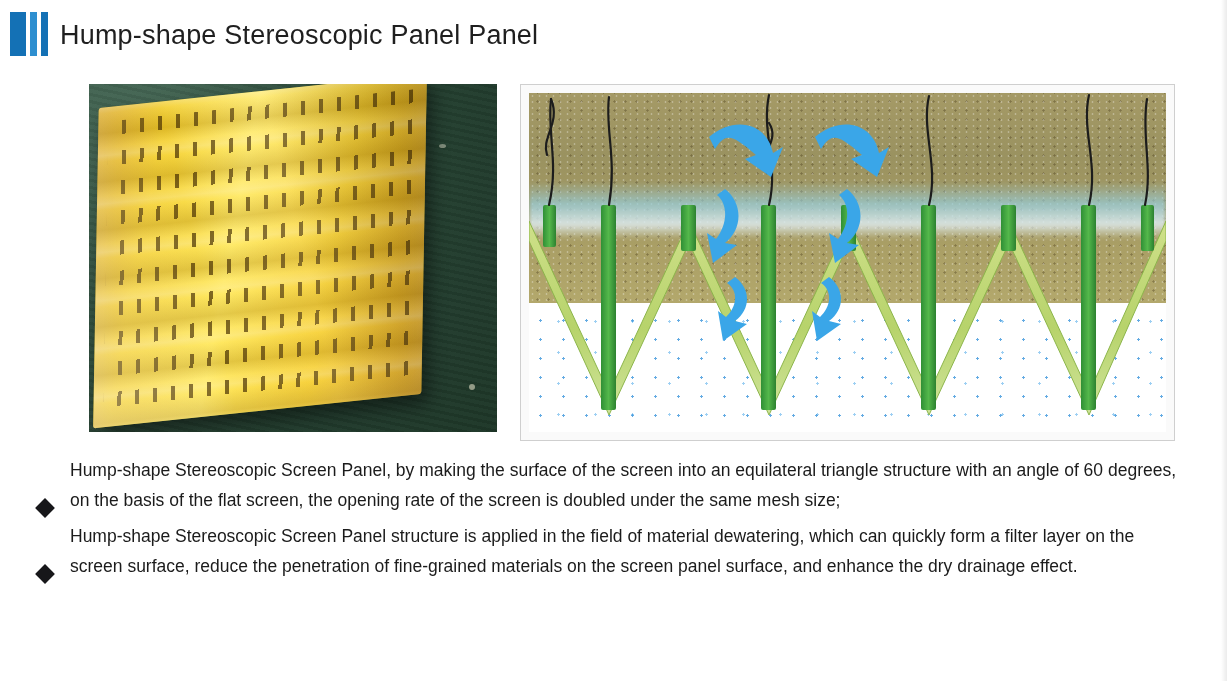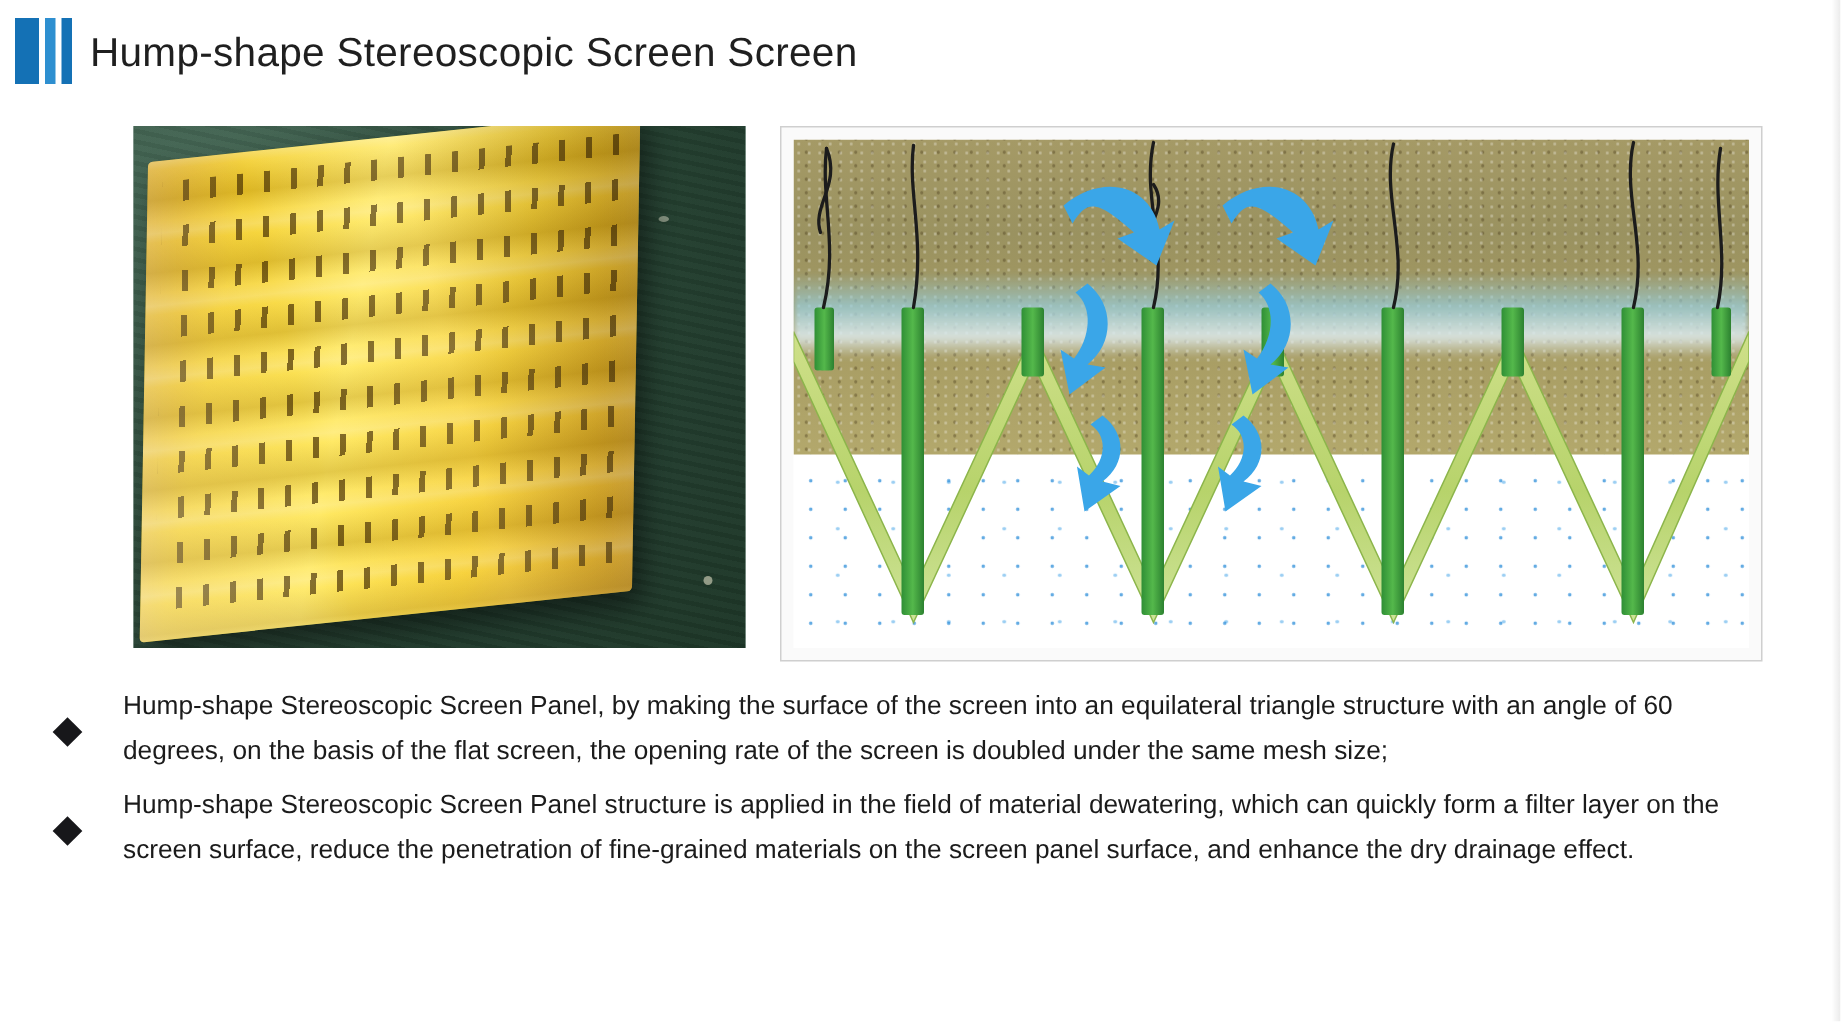--- a/index.html
+++ b/index.html
@@ -200,23 +200,22 @@
   
   .bullets {
     position: absolute;
     left: 38px;
     top: 455px;
     width: 1150px;
   }
   .bullet {
     position: relative;
     display: flex;
-    align-items: center;
+    align-items: flex-end;
     margin-bottom: 6px;
-    gap: 12px;
   }
   .diamond {
     flex: 0 0 auto;
     width: 14px;
     height: 14px;
     background: #17171a;
     transform: rotate(45deg);
     margin: 6px 18px 0 0;
   }
   .btext {
@@ -243,21 +242,21 @@
 <body>
 
 <div class="slide">
 
   <div class="header">
     <div class="header-bars">
       <div class="bar b1"></div>
       <div class="bar b2"></div>
       <div class="bar b3"></div>
     </div>
-    <div class="slide-title">Hump-shape Stereoscopic Screen Screen</div>
+    <div class="slide-title">Hump-shape Stereoscopic Panel Panel</div>
   </div>
 
   <div class="media-row">
 
     <div class="photo">
       <div class="floor"></div>
       <div class="speck" style="left:46px;top:30px;width:5px;height:5px;"></div>
       <div class="speck" style="left:350px;top:60px;width:7px;height:4px;"></div>
       <div class="speck" style="left:380px;top:300px;width:6px;height:6px;background:rgba(240,235,210,0.55);"></div>
       <div class="speck" style="left:20px;top:250px;width:4px;height:4px;"></div>

